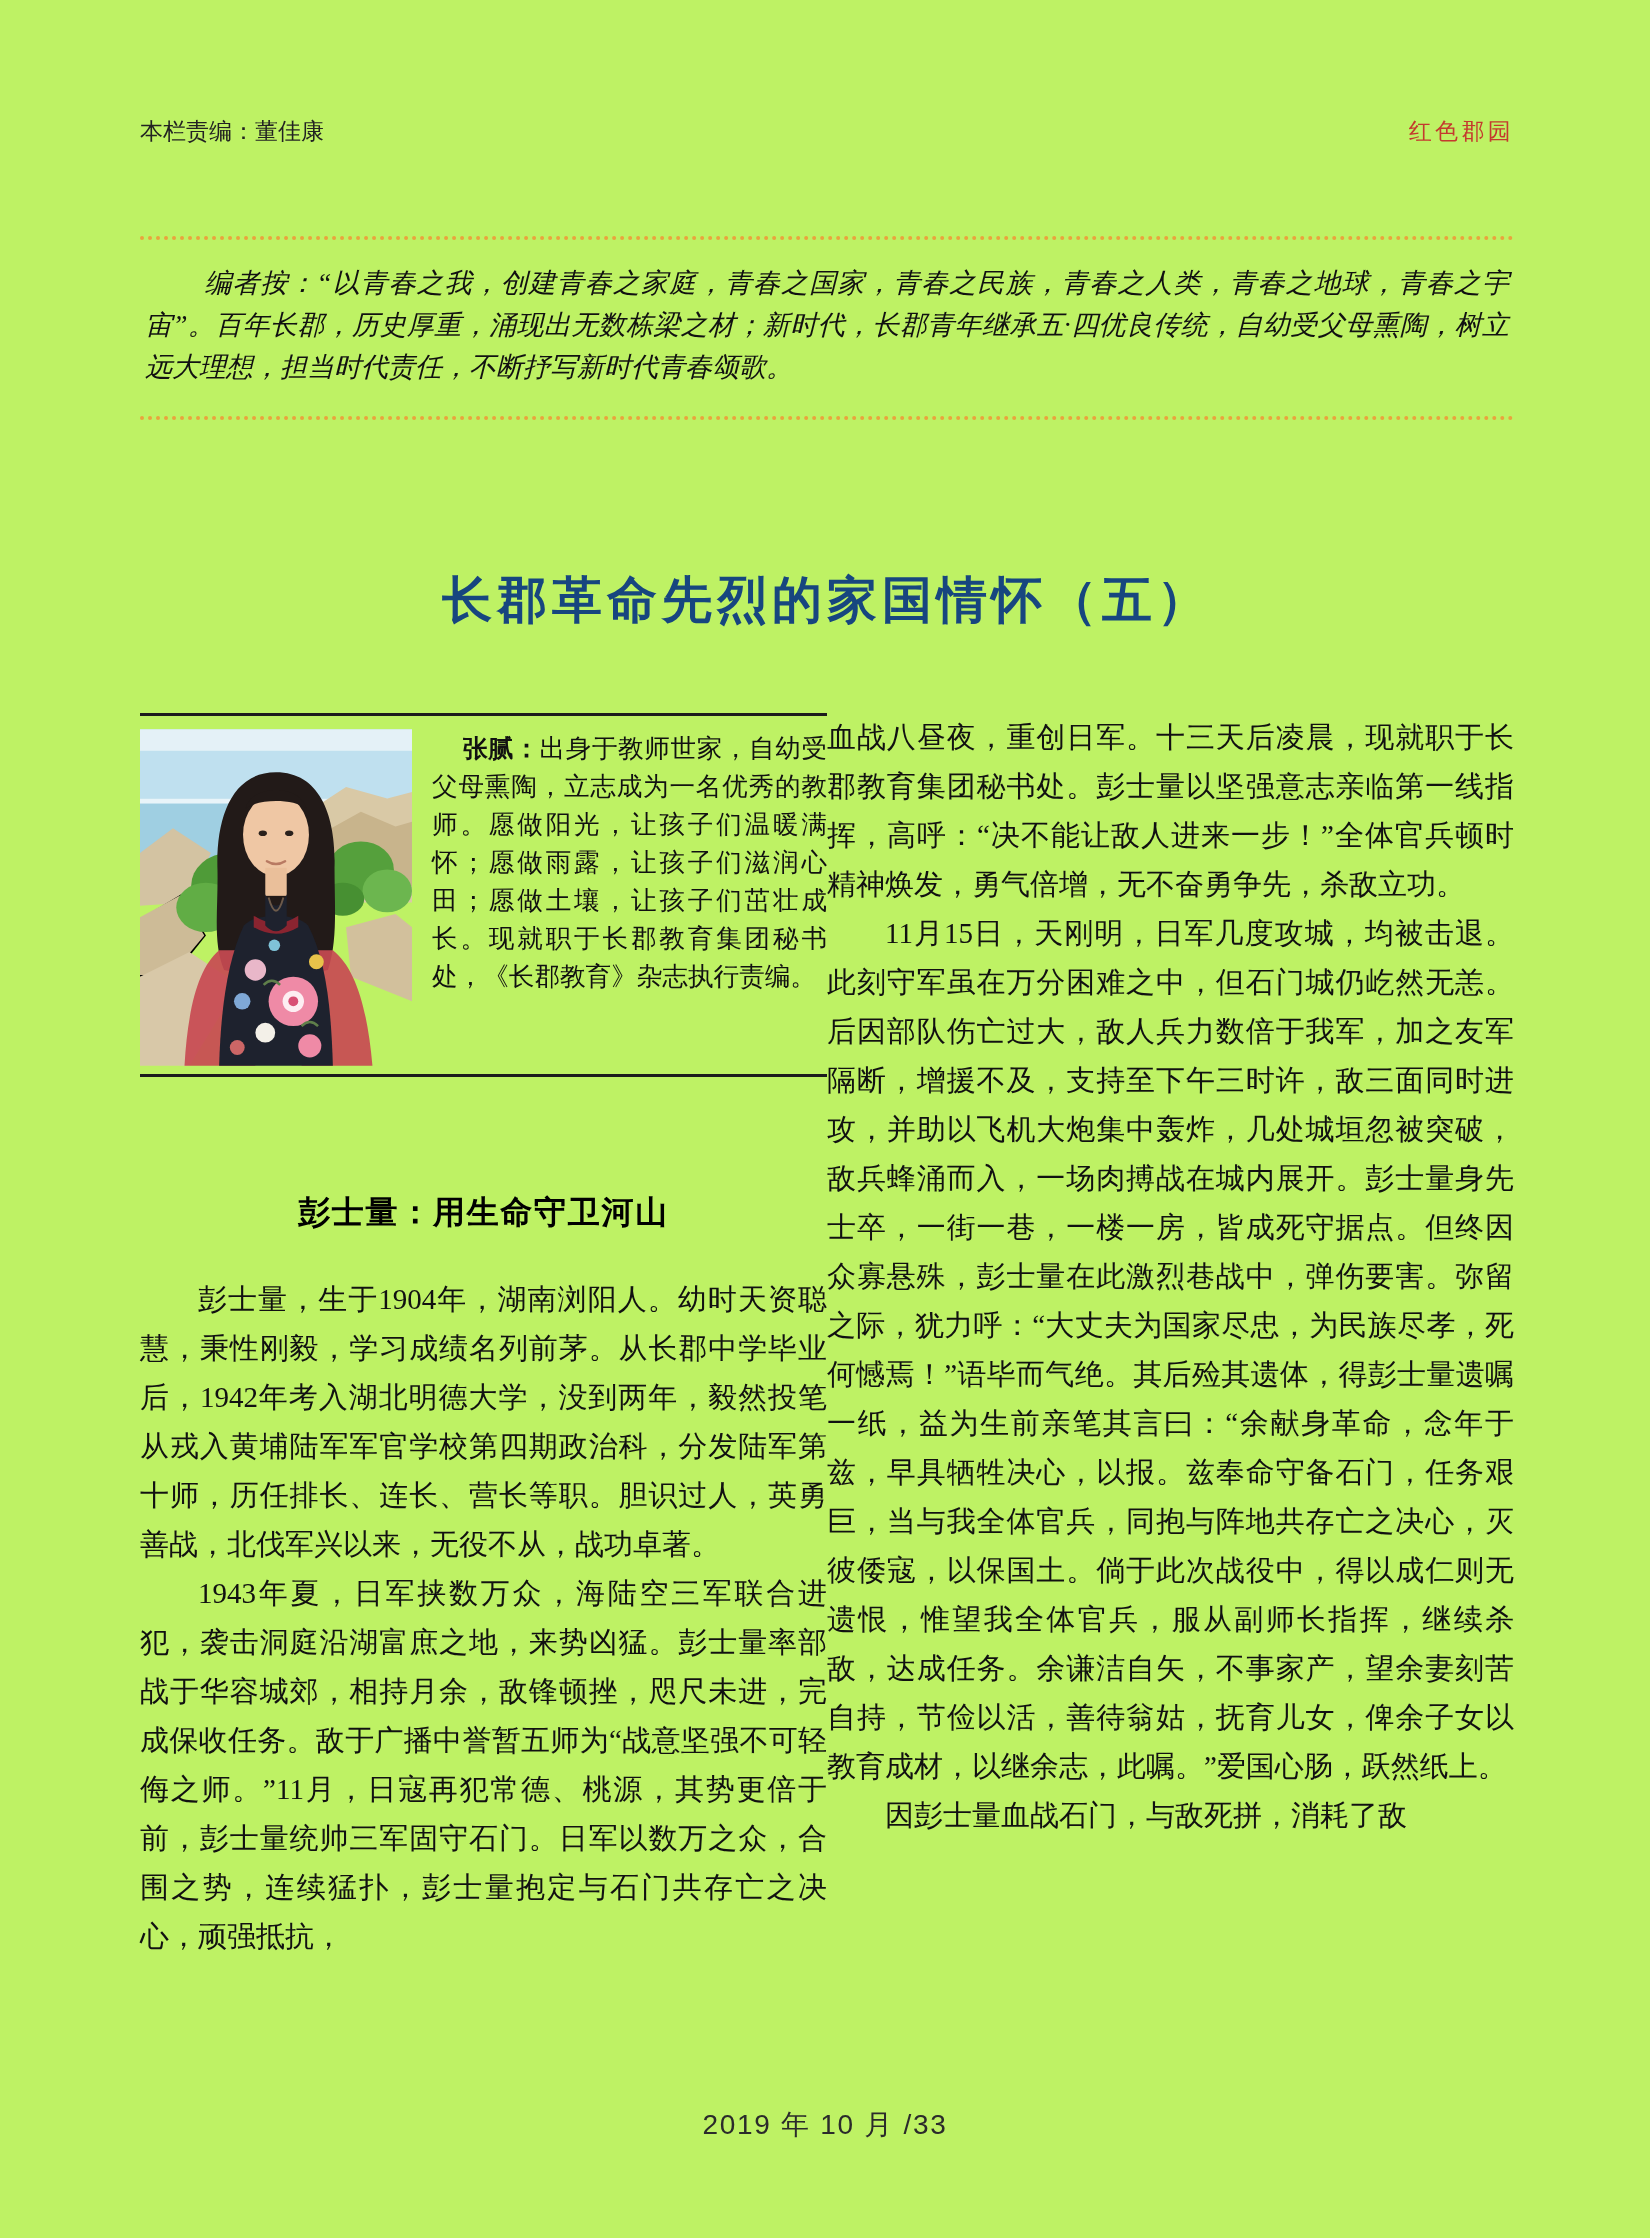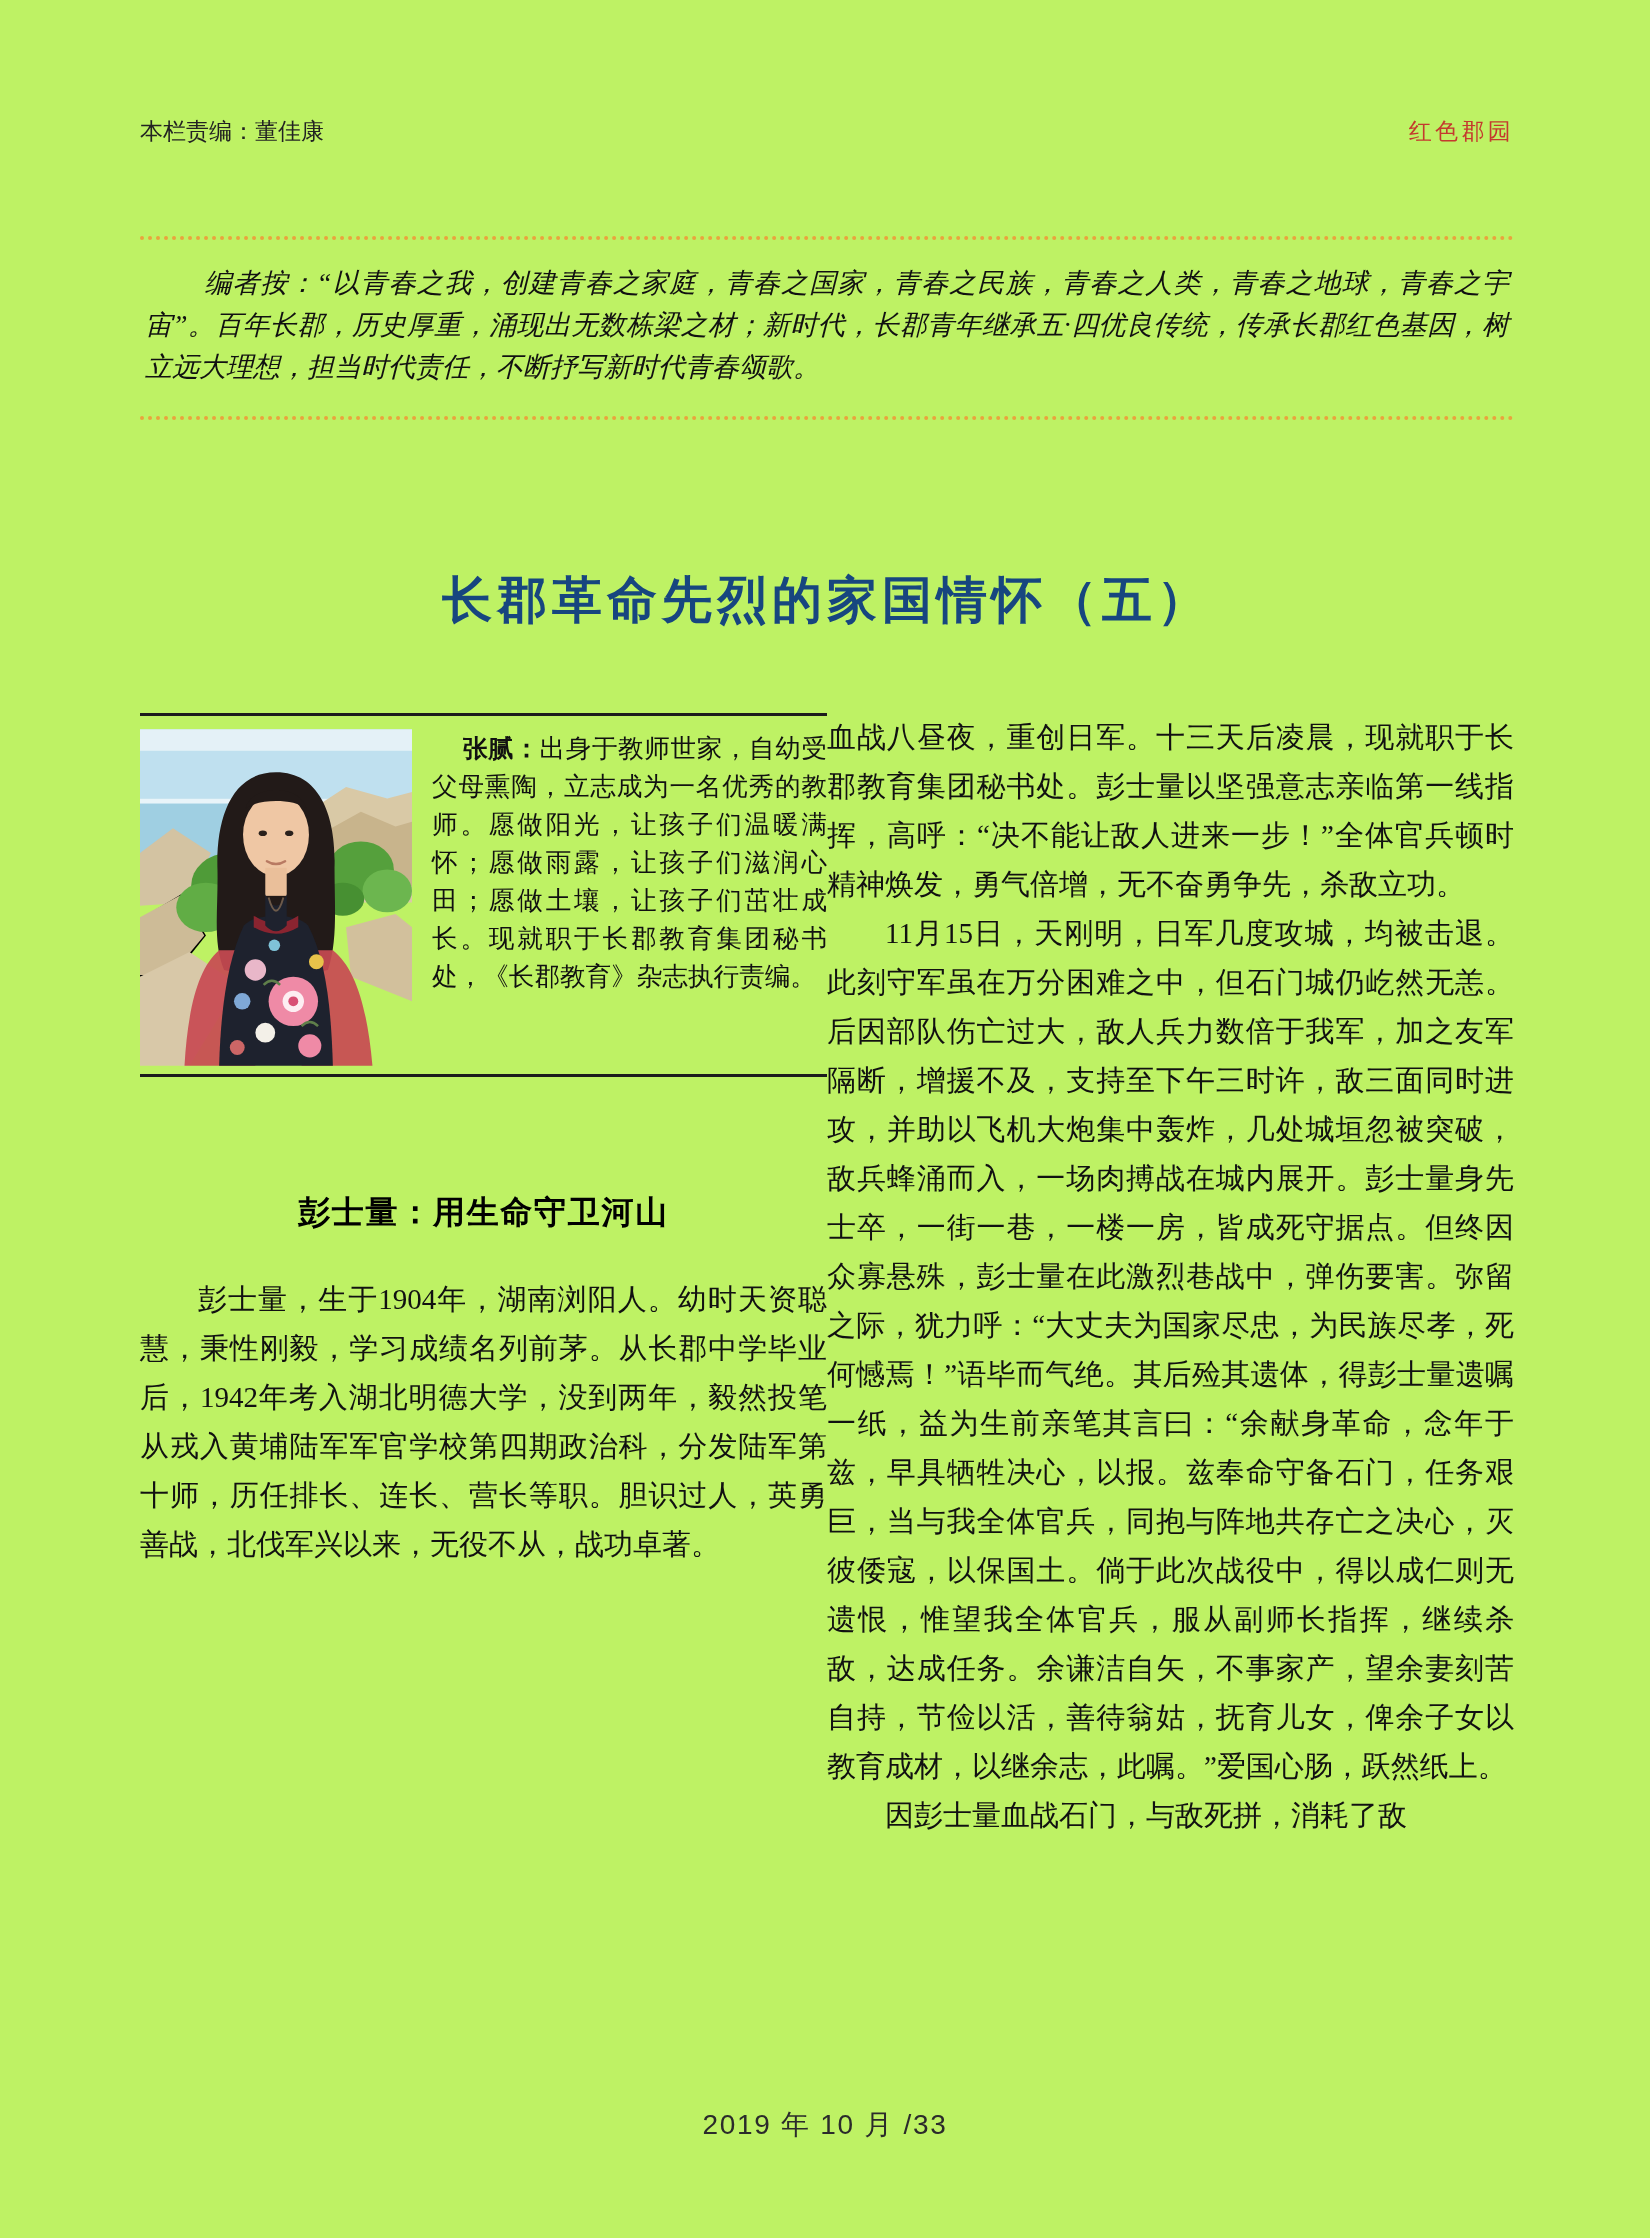--- a/index.html
+++ b/index.html
@@ -99,21 +99,21 @@
 
 <div class="page">
 
   <header class="pg-header">
     <span class="left">本栏责编：董佳康</span>
     <span class="right">红色郡园</span>
   </header>
 
   <section class="editor-note">
     <div class="dotted"></div>
-    <p>编者按：“以青春之我，创建青春之家庭，青春之国家，青春之民族，青春之人类，青春之地球，青春之宇宙”。百年长郡，历史厚重，涌现出无数栋梁之材；新时代，长郡青年继承五·四优良传统，传承长郡红色基因，树立远大理想，担当时代责任，不断抒写新时代青春颂歌。</p>
+    <p>编者按：“以青春之我，创建青春之家庭，青春之国家，青春之民族，青春之人类，青春之地球，青春之宇宙”。百年长郡，历史厚重，涌现出无数栋梁之材；新时代，长郡青年继承五·四优良传统，自幼受父母熏陶，树立远大理想，担当时代责任，不断抒写新时代青春颂歌。</p>
     <div class="dotted"></div>
   </section>
 
   <h1 class="article-title">长郡革命先烈的家国情怀（五）</h1>
 
 
   <div class="columns">
 
     <div class="col left">
 
@@ -175,20 +175,21 @@
             <path d="M152 200 Q165 228 178 200 L178 238 Q165 252 152 238 Z" fill="#1e222e"></path>
             <path d="M156 204 Q165 236 174 204" stroke="#6d5a4a" stroke-width="2.4" fill="none"></path>
           </svg>
         </div>
         <p class="bio"><span class="bio-name">张腻：</span><span>出身于教师世家，自幼受父母熏陶，立志成为一名优秀的教师。愿做阳光，让孩子们温暖满怀；愿做雨露，让孩子们滋润心田；愿做土壤，让孩子们茁壮成长。现就职于长郡教育集团秘书处，《长郡教育》杂志执行责编。</span></p>
       </div>
 
       <h2 class="section-heading">彭士量：用生命守卫河山</h2>
 
       <p class="body indent">彭士量，生于1904年，湖南浏阳人。幼时天资聪慧，秉性刚毅，学习成绩名列前茅。从长郡中学毕业后，1942年考入湖北明德大学，没到两年，毅然投笔从戎入黄埔陆军军官学校第四期政治科，分发陆军第十师，历任排长、连长、营长等职。胆识过人，英勇善战，北伐军兴以来，无役不从，战功卓著。</p>
+      <p class="body indent">1943年夏，日军挟数万众，海陆空三军联合进犯，袭击洞庭沿湖富庶之地，来势凶猛。彭士量率部战于华容城郊，相持月余，敌锋顿挫，咫尺未进，完成保收任务。敌于广播中誉暂五师为“战意坚强不可轻侮之师。”11月，日寇再犯常德、桃源，其势更倍于前，彭士量统帅三军固守石门。日军以数万之众，合围之势，连续猛扑，彭士量抱定与石门共存亡之决心，顽强抵抗，</p>
     </div>
 
     <div class="col right">
       <p class="body">血战八昼夜，重创日军。十三天后凌晨，现就职于长郡教育集团秘书处。彭士量以坚强意志亲临第一线指挥，高呼：“决不能让敌人进来一步！”全体官兵顿时精神焕发，勇气倍增，无不奋勇争先，杀敌立功。</p>
       <p class="body indent">11月15日，天刚明，日军几度攻城，均被击退。此刻守军虽在万分困难之中，但石门城仍屹然无恙。后因部队伤亡过大，敌人兵力数倍于我军，加之友军隔断，增援不及，支持至下午三时许，敌三面同时进攻，并助以飞机大炮集中轰炸，几处城垣忽被突破，敌兵蜂涌而入，一场肉搏战在城内展开。彭士量身先士卒，一街一巷，一楼一房，皆成死守据点。但终因众寡悬殊，彭士量在此激烈巷战中，弹伤要害。弥留之际，犹力呼：“大丈夫为国家尽忠，为民族尽孝，死何憾焉！”语毕而气绝。其后殓其遗体，得彭士量遗嘱一纸，益为生前亲笔其言曰：“余献身革命，念年于兹，早具牺牲决心，以报。兹奉命守备石门，任务艰巨，当与我全体官兵，同抱与阵地共存亡之决心，灭彼倭寇，以保国土。倘于此次战役中，得以成仁则无遗恨，惟望我全体官兵，服从副师长指挥，继续杀敌，达成任务。余谦洁自矢，不事家产，望余妻刻苦自持，节俭以活，善待翁姑，抚育儿女，俾余子女以教育成材，以继余志，此嘱。”爱国心肠，跃然纸上。</p>
       <p class="body indent">因彭士量血战石门，与敌死拼，消耗了敌</p>
     </div>
 
   </div>
 

